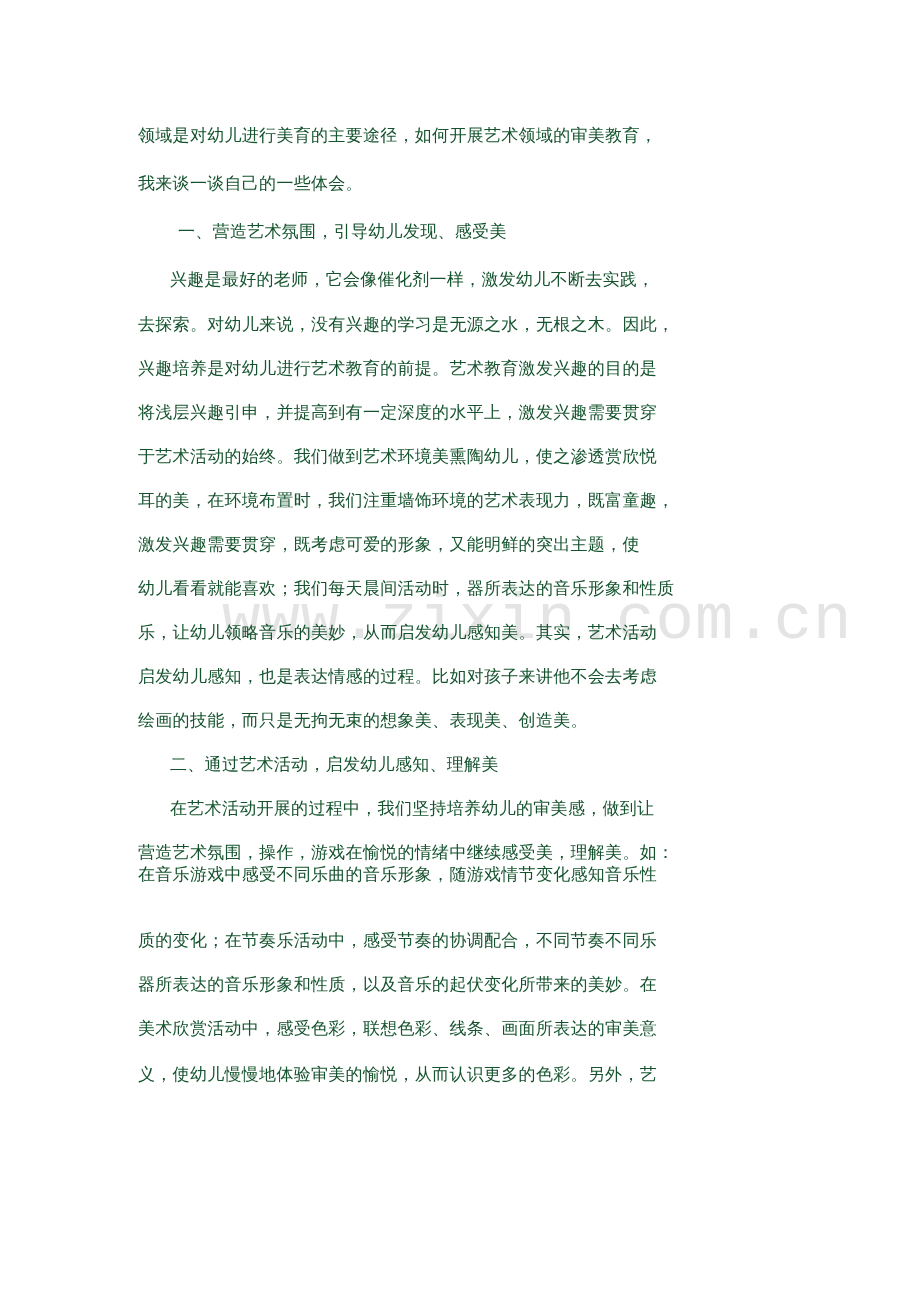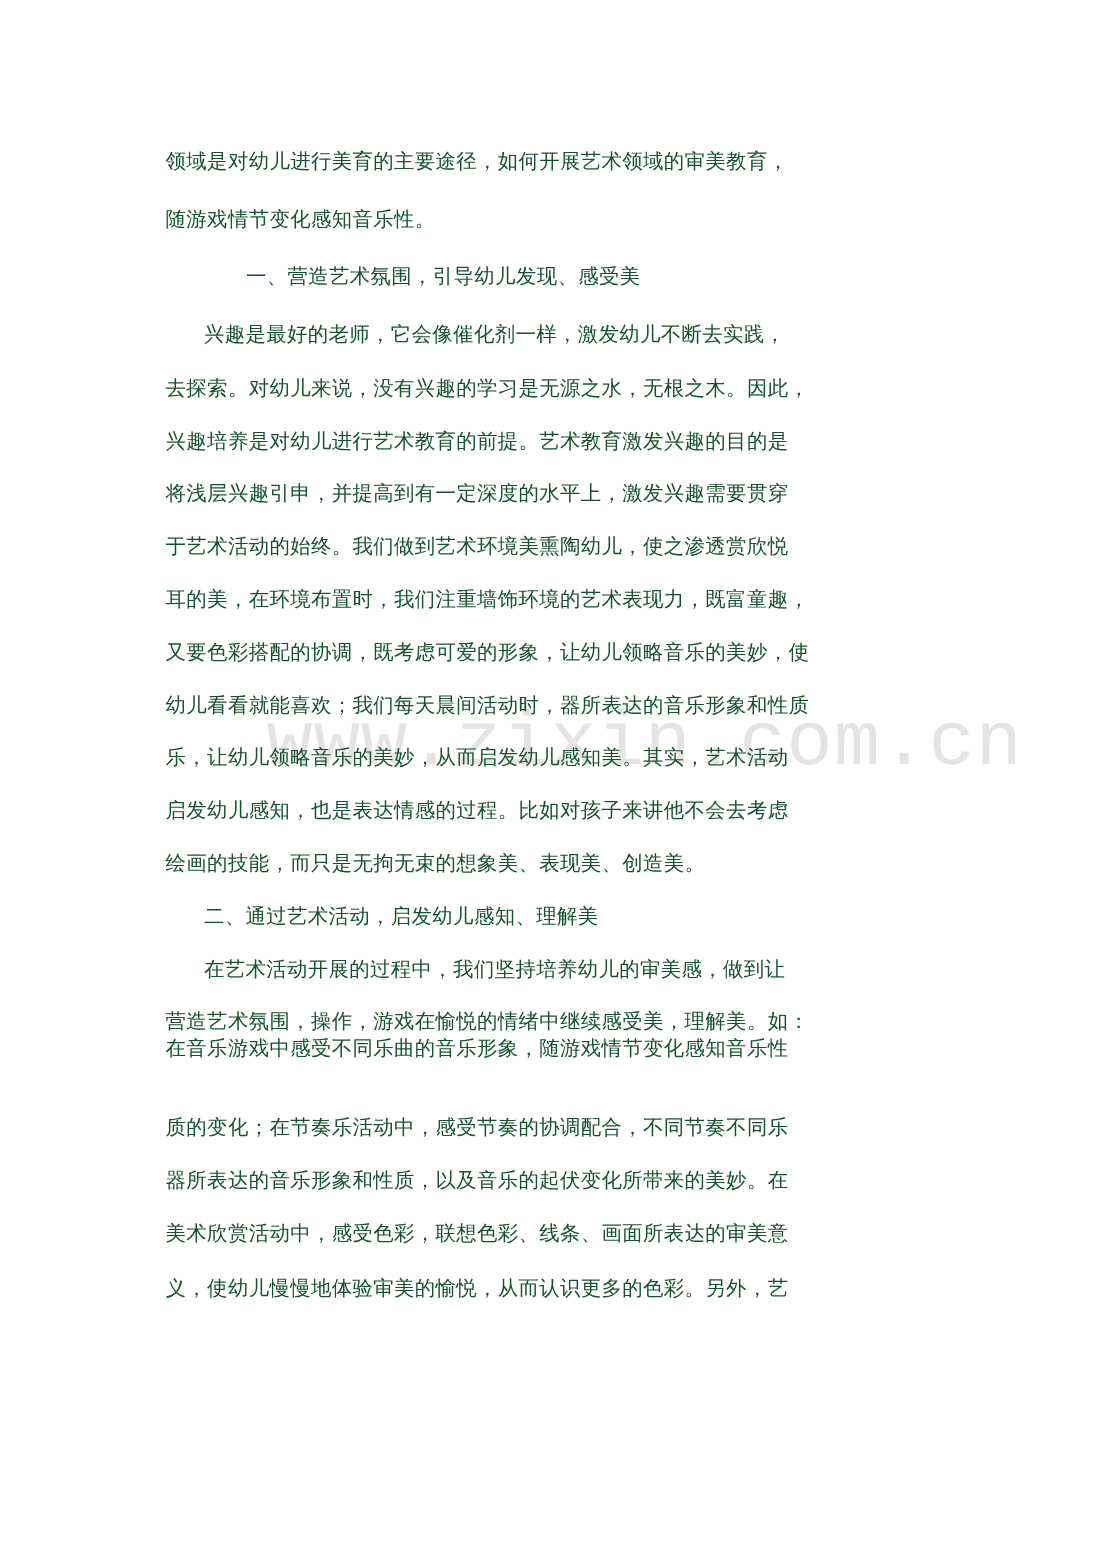--- a/index.html
+++ b/index.html
@@ -10,21 +10,21 @@
     left: 138px;
     width: 650px;
     font-family: Liberation Mono, monospace;
     font-size: 17px;
     line-height: 26px;
     color: #14532d;
     white-space: nowrap;
     letter-spacing: 0.3px;
   }
   .indent { left: 170px; }
-  .indent2 { left: 178px; margin-left: 27px; }
+  .indent2 { left: 178px; }
   .watermark {
     position: absolute;
     left: 222px;
     top: 585px;
     font-family: Liberation Mono, monospace;
     font-size: 64px;
     color: #e4e4e4;
     letter-spacing: 1px;
     white-space: nowrap;
     pointer-events: none;
@@ -32,29 +32,29 @@
   }
   .line { z-index: 1; }
 </style>
 </head>
 <body>
 
 <div class="page">
   <div class="watermark">www.zixin.com.cn</div>
 
   <div class="line" style="top:124px">领域是对幼儿进行美育的主要途径，如何开展艺术领域的审美教育，</div>
-  <div class="line" style="top:172px">随游戏情节变化感知音乐性。</div>
+  <div class="line" style="top:172px">我来谈一谈自己的一些体会。</div>
   <div class="line indent2" style="top:220px">一、营造艺术氛围，引导幼儿发现、感受美</div>
   <div class="line indent" style="top:268px">兴趣是最好的老师，它会像催化剂一样，激发幼儿不断去实践，</div>
   <div class="line" style="top:313px">去探索。对幼儿来说，没有兴趣的学习是无源之水，无根之木。因此，</div>
   <div class="line" style="top:357px">兴趣培养是对幼儿进行艺术教育的前提。艺术教育激发兴趣的目的是</div>
   <div class="line" style="top:401px">将浅层兴趣引申，并提高到有一定深度的水平上，激发兴趣需要贯穿</div>
   <div class="line" style="top:445px">于艺术活动的始终。我们做到艺术环境美熏陶幼儿，使之渗透赏欣悦</div>
   <div class="line" style="top:489px">耳的美，在环境布置时，我们注重墙饰环境的艺术表现力，既富童趣，</div>
-  <div class="line" style="top:533px">又要色彩搭配的协调，既考虑可爱的形象，让幼儿领略音乐的美妙，使</div>
+  <div class="line" style="top:533px">激发兴趣需要贯穿，既考虑可爱的形象，又能明鲜的突出主题，使</div>
   <div class="line" style="top:577px">幼儿看看就能喜欢；我们每天晨间活动时，器所表达的音乐形象和性质</div>
   <div class="line" style="top:621px">乐，让幼儿领略音乐的美妙，从而启发幼儿感知美。其实，艺术活动</div>
   <div class="line" style="top:665px">启发幼儿感知，也是表达情感的过程。比如对孩子来讲他不会去考虑</div>
   <div class="line" style="top:709px">绘画的技能，而只是无拘无束的想象美、表现美、创造美。</div>
   <div class="line indent" style="top:753px">二、通过艺术活动，启发幼儿感知、理解美</div>
   <div class="line indent" style="top:797px">在艺术活动开展的过程中，我们坚持培养幼儿的审美感，做到让</div>
   <div class="line" style="top:841px">营造艺术氛围，操作，游戏在愉悦的情绪中继续感受美，理解美。如：</div>
   <div class="line" style="top:863px">在音乐游戏中感受不同乐曲的音乐形象，随游戏情节变化感知音乐性</div>
   <div class="line" style="top:929px">质的变化；在节奏乐活动中，感受节奏的协调配合，不同节奏不同乐</div>
   <div class="line" style="top:973px">器所表达的音乐形象和性质，以及音乐的起伏变化所带来的美妙。在</div>

